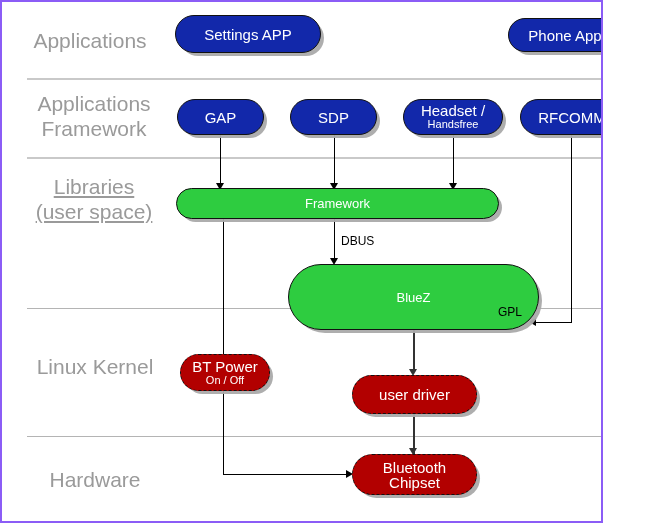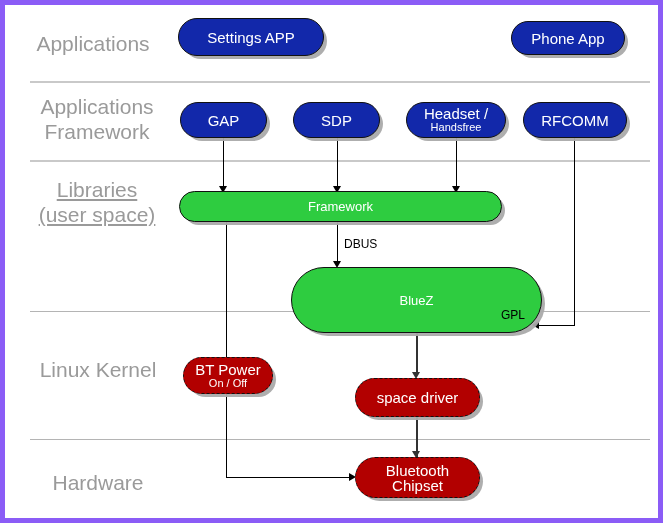--- a/index.html
+++ b/index.html
@@ -2,24 +2,24 @@
 <html><head>
 <meta charset="utf-8">
 <style>
   html, body {
     margin: 0;
     padding: 0;
     background: #ffffff;
   }
   #canvas {
     position: relative;
-    width: 663px;
+    width: 603px;
     height: 523px;
     background: #ffffff;
-    border: 5px solid #8b5cf6;
+    border: 2px solid #8b5cf6;
     box-sizing: border-box;
     font-family: "Liberation Sans", sans-serif;
     overflow: hidden;
   }
 
   
   .layer-label {
     position: absolute;
     color: #9a9a9a;
     font-size: 21px;
@@ -206,21 +206,21 @@
     <span class="corner-tag">GPL</span>
     <span class="l1">BlueZ</span>
   </div>
 
   <div class="node red" style="left:178px; top:352px; width:90px; height:37px;">
     <span class="l1">BT Power</span>
     <span class="l2">On / Off</span>
   </div>
 
   <div class="node red" style="left:350px; top:373px; width:125px; height:39px;">
-    <span class="l1">space driver</span>
+    <span class="l1">user driver</span>
   </div>
 
   <div class="node red" style="left:350px; top:452px; width:125px; height:41px;">
     <span class="l1">Bluetooth</span>
     <span class="l1">Chipset</span>
   </div>
 
 </div>
 
 </body></html>

